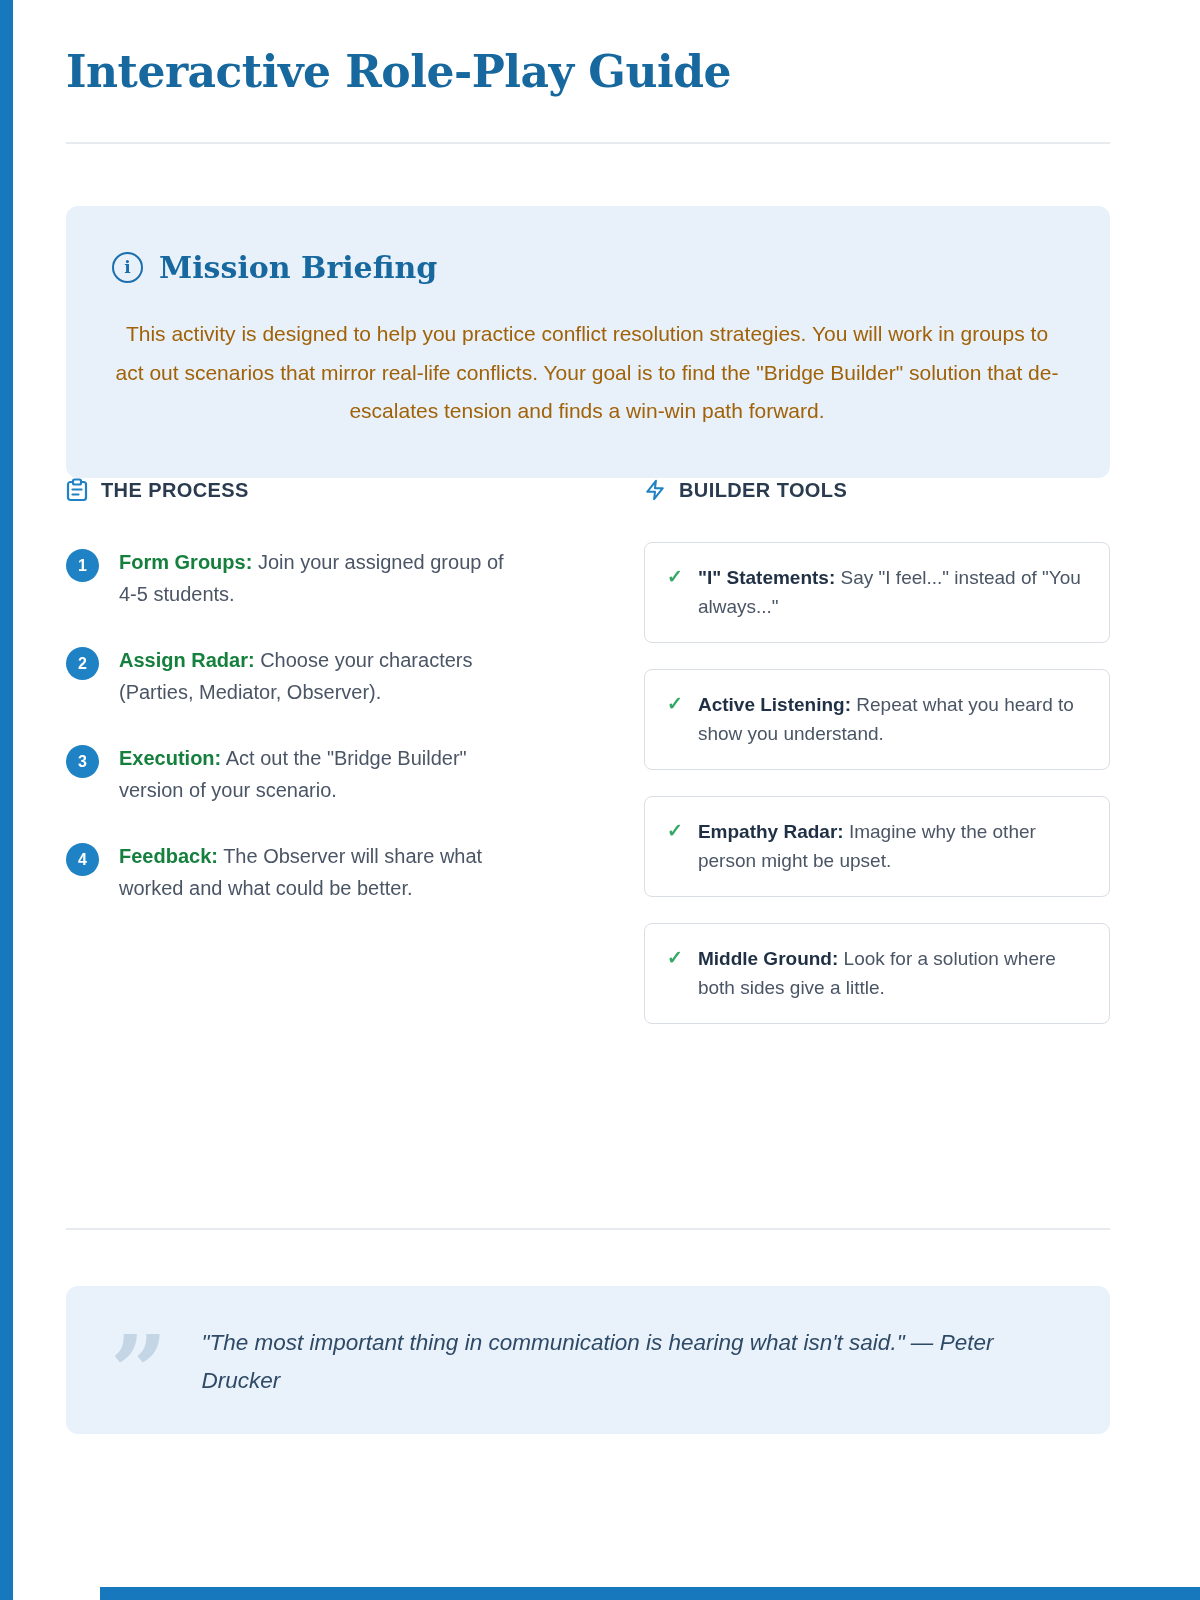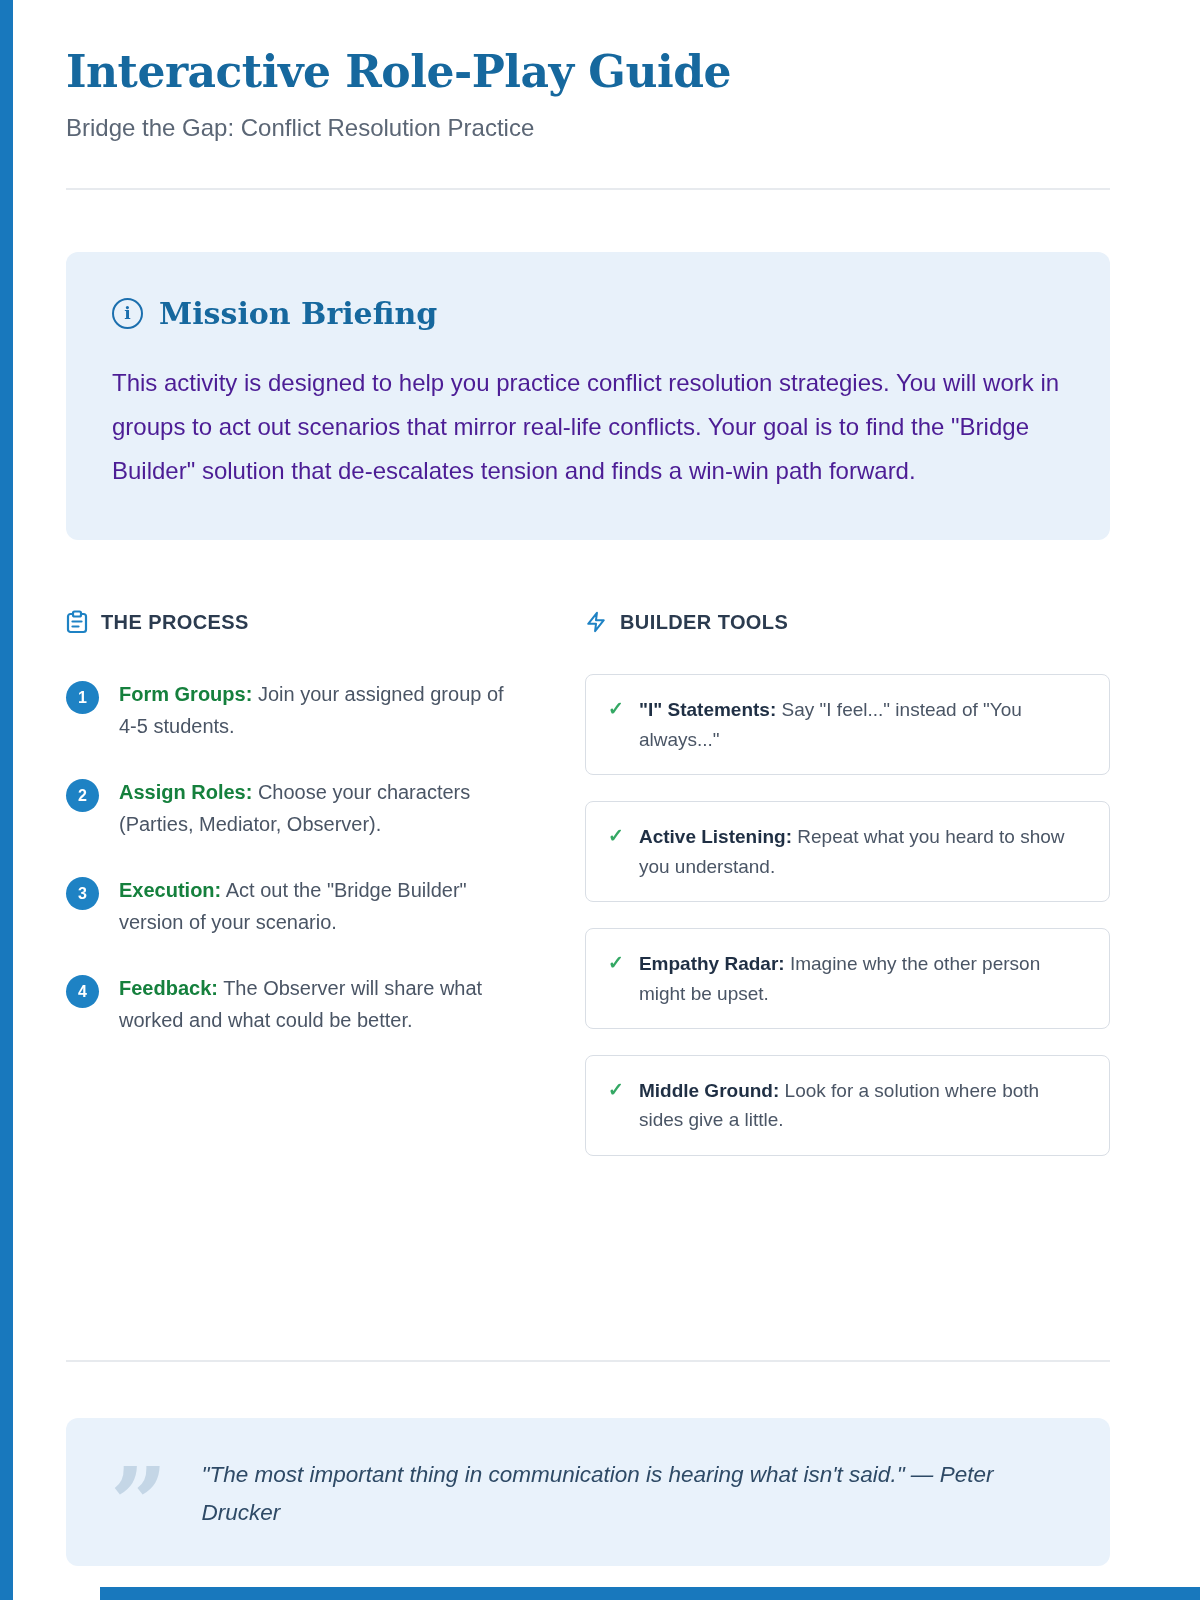--- a/index.html
+++ b/index.html
@@ -43,26 +43,27 @@
     width: 27px; height: 27px; border: 2.5px solid #1b6fae; border-radius: 50%;
     display: flex; align-items: center; justify-content: center; flex: none;
     color: #1b6fae; font-family: "DejaVu Serif", serif; font-weight: 700;
     font-size: 17px; line-height: 1;
   }
   .mission-title {
     font-family: "DejaVu Serif", serif; font-weight: 700;
     font-size: 30px; color: #16689e;
   }
   .mission-body {
-    margin-top: 30px; font-size: 24px; line-height: 1.82; color: #4c1d95;
+    margin-top: 30px; font-size: 21px; line-height: 1.82; color: #a16207;
     max-width: 950px;
-  }
-
-  
-  .columns { margin-top: 70px; display: flex; gap: 27px; }
+    text-align: center;
+  }
+
+  
+  .columns { display: flex; gap: 86px; }
   .col-left { width: 492px; flex: none; }
   .col-right { flex: 1; min-width: 0; }
   .sec-head {
     display: flex; align-items: center; gap: 13px;
     font-size: 20px; font-weight: 700; color: #2b3b4f; letter-spacing: 0.4px;
   }
   .sec-head svg { display: block; }
 
   
   .steps { margin-top: 44px; }
@@ -108,21 +109,20 @@
 <body>
 
 <div class="leftbar"></div>
 <div class="bottombar"></div>
 
 <div class="content">
 
   <div class="header">
     <div>
       <h1 class="page-title">Interactive Role-Play Guide</h1>
-      <div class="page-subtitle">Bridge the Gap: Conflict Resolution Practice</div>
     </div>
   </div>
 
   <hr class="divider">
 
   <div class="mission">
     <div class="mission-head">
       <span class="info-icon">i</span>
       <span class="mission-title">Mission Briefing</span>
     </div>
@@ -144,21 +144,21 @@
         <span>THE PROCESS</span>
       </div>
 
       <div class="steps">
         <div class="step">
           <span class="step-num">1</span>
           <span class="step-text"><span class="lead">Form Groups:</span> <span>Join your assigned group of 4-5 students.</span></span>
         </div>
         <div class="step">
           <span class="step-num">2</span>
-          <span class="step-text"><span class="lead">Assign Roles:</span> <span>Choose your characters (Parties, Mediator, Observer).</span></span>
+          <span class="step-text"><span class="lead">Assign Radar:</span> <span>Choose your characters (Parties, Mediator, Observer).</span></span>
         </div>
         <div class="step">
           <span class="step-num">3</span>
           <span class="step-text"><span class="lead">Execution:</span> <span>Act out the "Bridge Builder" version of your scenario.</span></span>
         </div>
         <div class="step">
           <span class="step-num">4</span>
           <span class="step-text"><span class="lead">Feedback:</span> <span>The Observer will share what worked and what could be better.</span></span>
         </div>
       </div>

